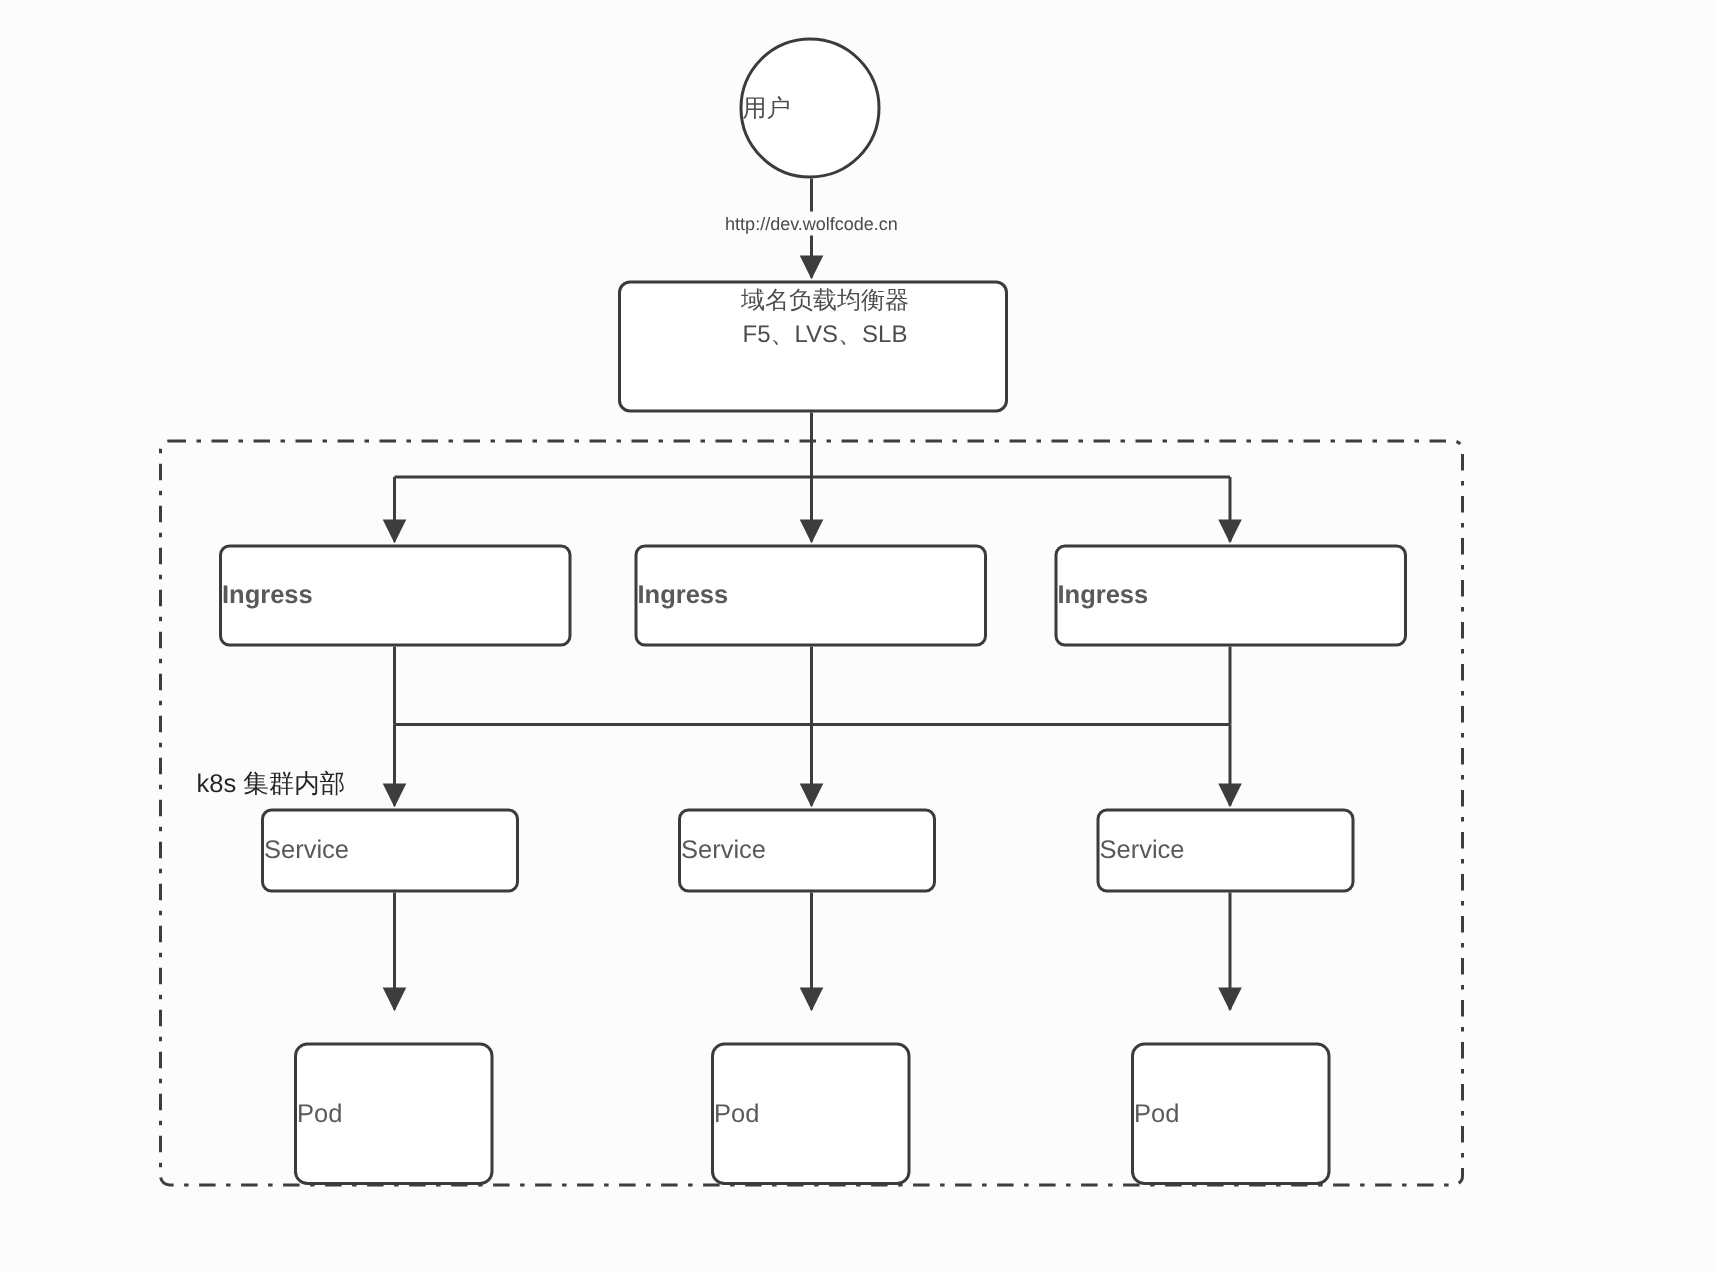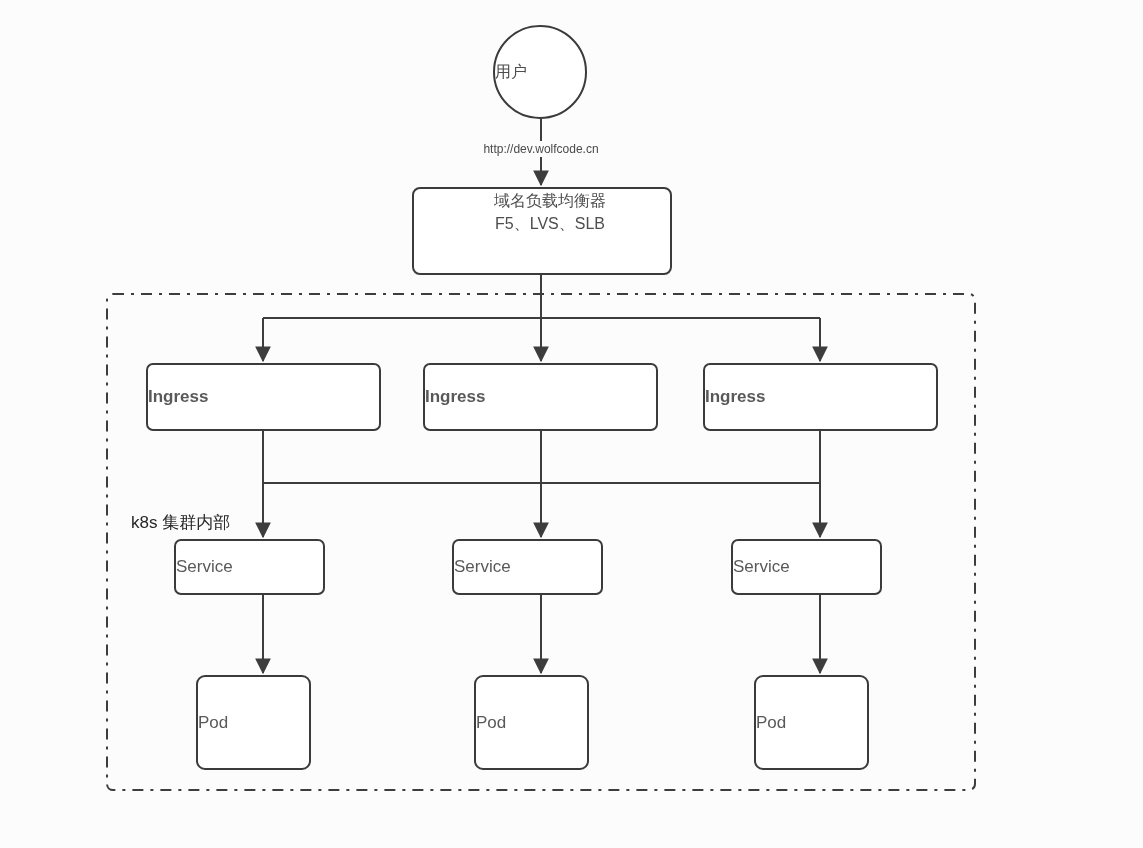--- a/index.html
+++ b/index.html
@@ -57,27 +57,27 @@
   }
   .node-ingress {
     top: 363px;
     width: 235px;
     height: 68px;
     border-radius: 7px;
     font-weight: bold;
   }
   .node-service {
     top: 539px;
-    width: 151px;
+    width: 172px;
     height: 56px;
     border-radius: 7px;
   }
   .node-pod {
-    top: 675px;
-    width: 115px;
+    top: 695px;
+    width: 133px;
     height: 95px;
     border-radius: 9px;
   }
   .col0.node-ingress { left: 146px; }
   .col1.node-ingress { left: 423px; }
   .col2.node-ingress { left: 703px; }
   .col0.node-service { left: 174px; }
   .col1.node-service { left: 452px; }
   .col2.node-service { left: 731px; }
   .col0.node-pod { left: 196px; }

